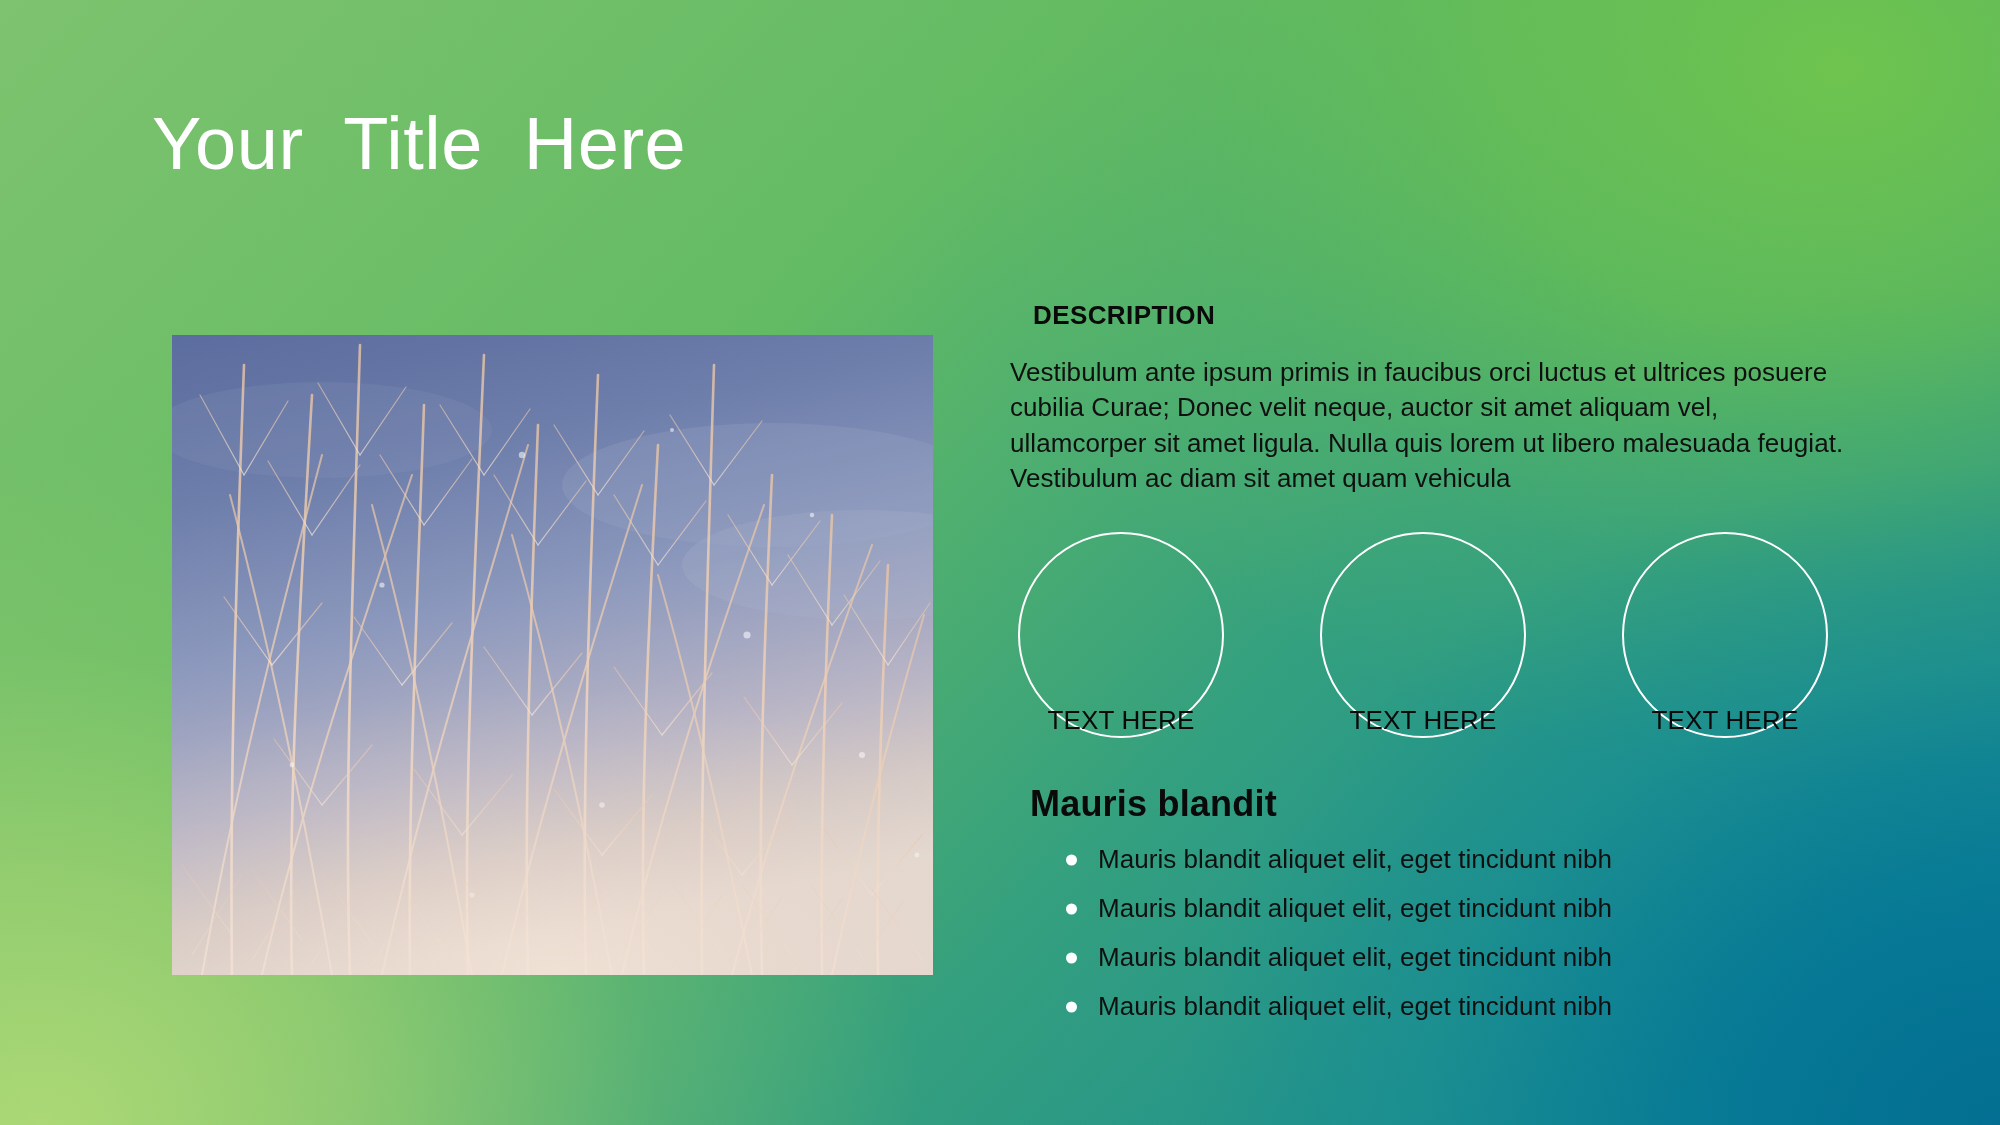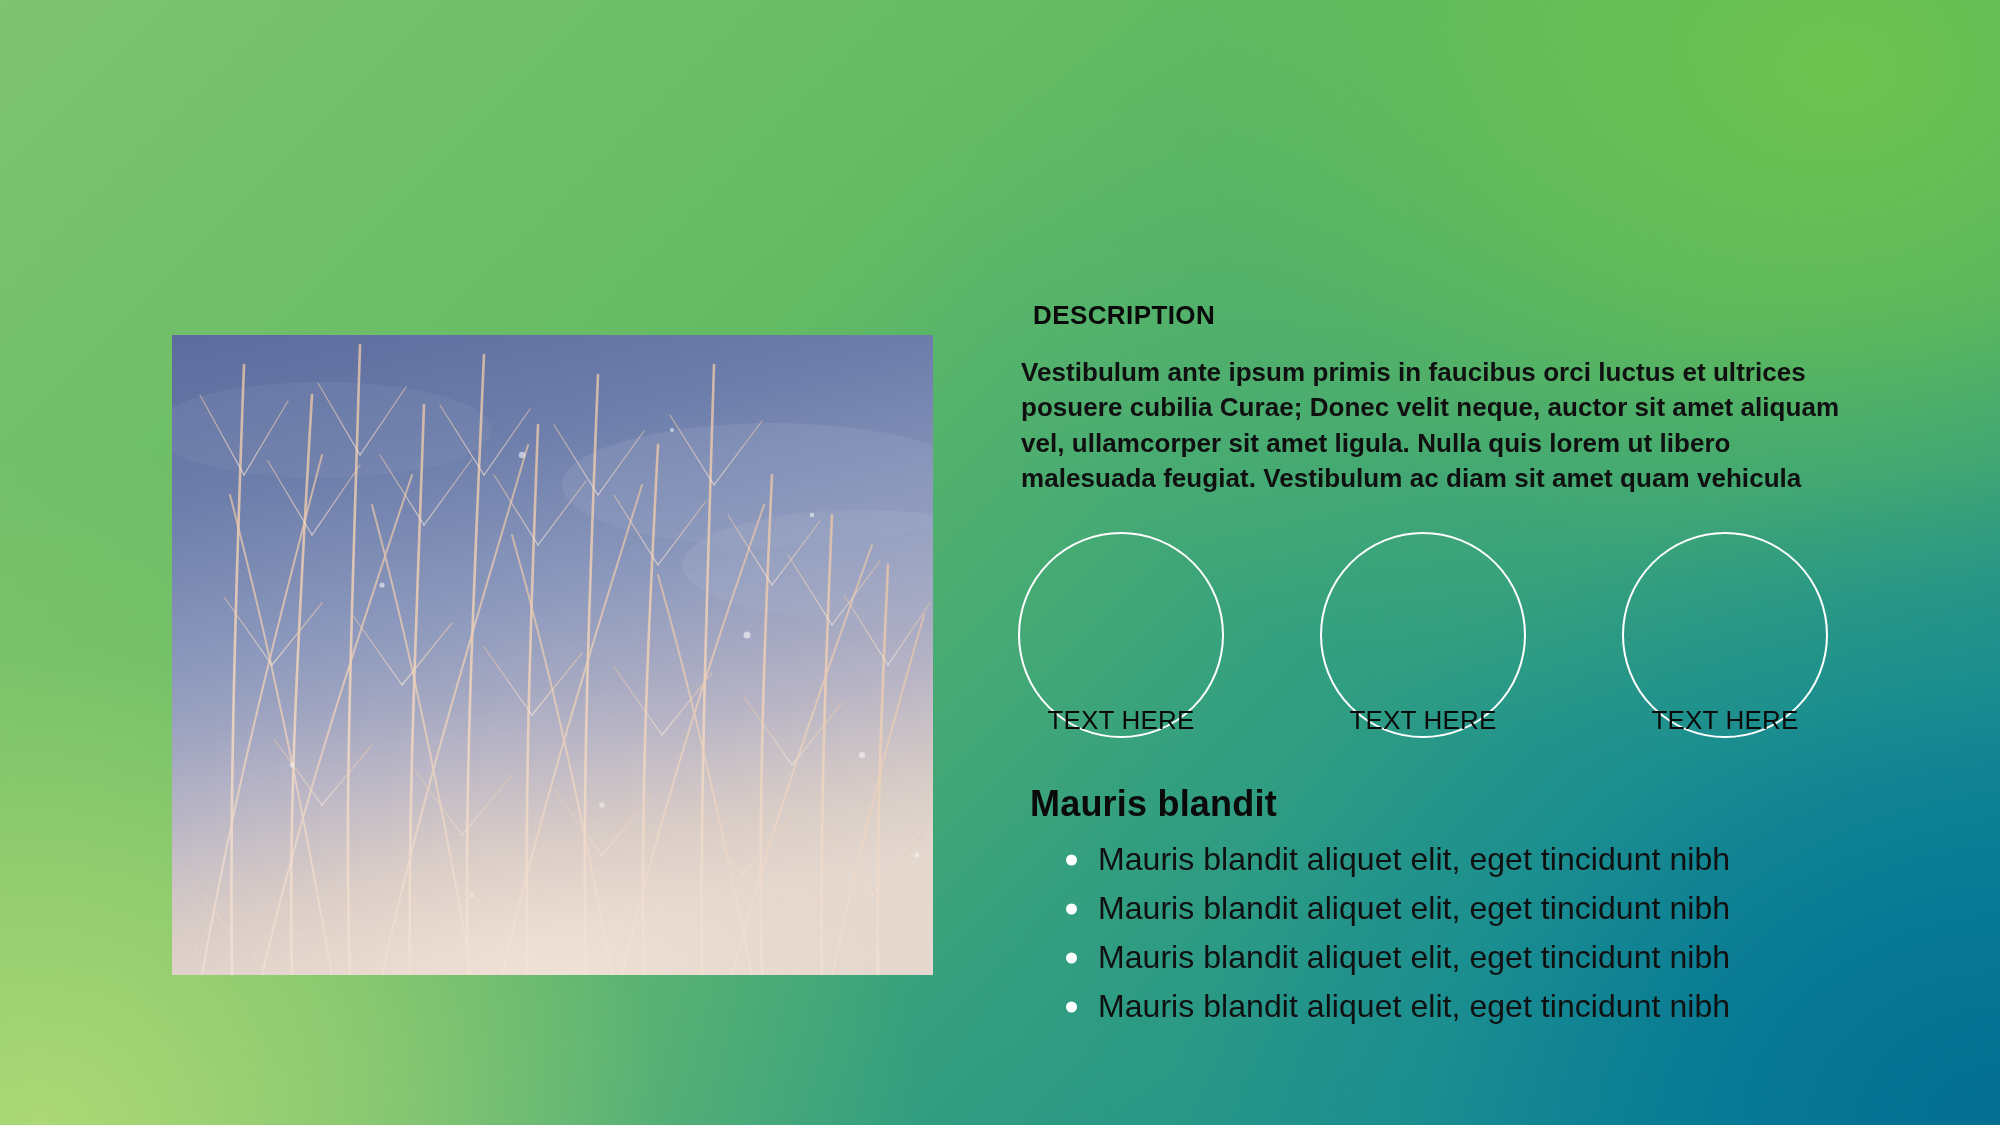--- a/index.html
+++ b/index.html
@@ -98,25 +98,24 @@
     font-weight: 700;
     color: #0a0a0a;
     letter-spacing: 0.4px;
   }
   .desc-body {
     position: absolute;
     left: 0px;
     top: 55px;
     width: 840px;
     font-size: 26px;
-    font-weight: 700;
+    font-weight: 400;
     color: #101010;
     line-height: 1.36;
     letter-spacing: 0.05px;
-    margin-left: 11px;
   }
 
   
   .circle-row {
     position: absolute;
     left: 8px;
     top: 232px;
     width: 830px;
     height: 208px;
   }
@@ -160,41 +159,42 @@
     margin: 0;
     padding: 0;
     list-style: none;
   }
   .bullet-item {
     position: relative;
     padding-left: 52px;
     height: 49px;
     display: flex;
     align-items: center;
-    font-size: 32px;
+    font-size: 26px;
     font-weight: 400;
     color: #101010;
     letter-spacing: 0.05px;
   }
   .bullet-dot {
     position: absolute;
     left: 20px;
     top: 50%;
     transform: translateY(-50%);
     width: 11px;
     height: 11px;
     border-radius: 50%;
     background: #ffffff;
   }
 </style>
 </head>
 <body>
 
 <div class="slide">
 
+  <div class="slide-title">Your  Title  Here</div>
 
   <div class="picture-card">
 
     <div class="photo">
       <svg viewBox="0 0 761 640" preserveAspectRatio="none" aria-hidden="true">
         <defs>
           <linearGradient id="skyGrad" x1="0" y1="0" x2="0.25" y2="1">
             <stop offset="0%" stop-color="#5b6c9e"></stop>
             <stop offset="25%" stop-color="#6d7eab"></stop>
             <stop offset="50%" stop-color="#8d99bd"></stop>

